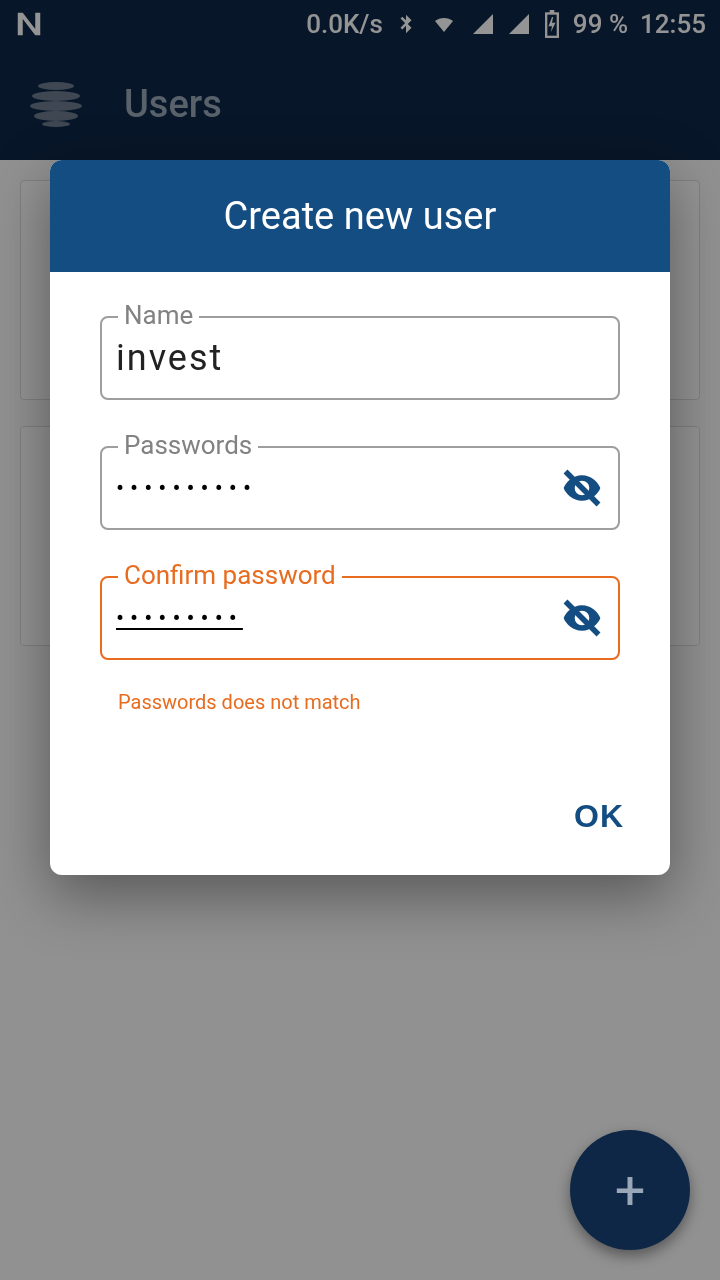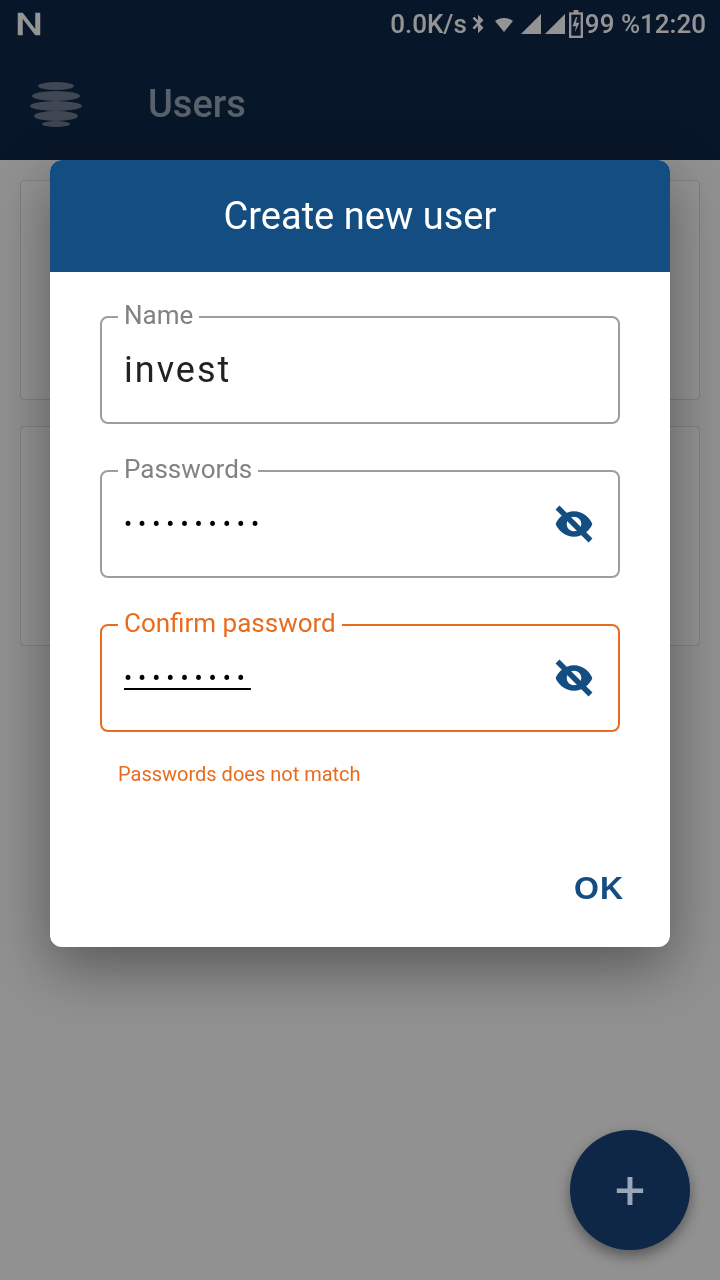--- a/index.html
+++ b/index.html
@@ -11,31 +11,31 @@
     height: 48px;
     background: #0e2747;
     color: #fff;
     display: flex;
     align-items: center;
     padding: 0 14px;
     font-size: 26px;
     justify-content: space-between;
   }
   .statusbar .left { display: flex; align-items: center; gap: 10px; }
-  .statusbar .right { display: flex; align-items: center; gap: 0; font-weight: 500; }
+  .statusbar .right { display: flex; align-items: center; gap: 12px; font-weight: 500; }
   .sb-icon { display: inline-flex; align-items: center; }
 
   
   .appbar {
     height: 112px;
     background: #0e2747;
     display: flex;
     align-items: center;
     padding: 0 28px;
-    gap: 64px;
+    gap: 40px;
   }
   .appbar .logo { width: 56px; height: 56px; }
   .appbar .title { color: #9aa7b8; font-size: 38px; font-weight: 500; }
 
   
   .bglist {
     position: absolute;
     top: 160px; left: 0; right: 0; bottom: 0;
     background: #fafafa;
     padding: 20px;
@@ -94,24 +94,24 @@
   .dialog-body {
     padding: 44px 50px 20px;
   }
 
   
   .field { position: relative; margin-bottom: 46px; }
   .field.error-gap { margin-bottom: 16px; text-decoration: underline; }
   .field .box {
     border: 2px solid #9e9e9e;
     border-radius: 8px;
-    height: 108px;
-    display: flex;
-    align-items: center;
-    padding: 0 22px;
+    height: 84px;
+    display: flex;
+    align-items: center;
+    padding: 0 14px;
     font-size: 36px;
     color: #222;
     gap: 12px;
   }
   .field .label {
     position: absolute;
     top: -16px;
     left: 18px;
     background: #fff;
     padding: 0 6px;
@@ -180,21 +180,21 @@
         </svg>
     </span>
     <span class="sb-icon">
       <svg width="18" height="28" viewBox="0 0 12 24" fill="none">
           <rect x="1" y="3" width="10" height="20" stroke="#fff" stroke-width="2"></rect>
           <rect x="4" y="0" width="4" height="3" fill="#fff"></rect>
           <path d="M6 6l-3 8h3l-1 5 4-8H6l1-5z" fill="#fff"></path>
         </svg>
     </span>
     <span>99 %</span>
-    <span>12:20</span>
+    <span>12:55</span>
   </div>
 </div>
 
 <div class="appbar">
   <span class="logo">
     <svg width="56" height="56" viewBox="0 0 56 56">
         <g fill="#6d7b8d">
           <ellipse cx="28" cy="10" rx="18" ry="4"></ellipse>
           <ellipse cx="28" cy="20" rx="24" ry="5"></ellipse>
           <ellipse cx="28" cy="30" rx="26" ry="5"></ellipse>

